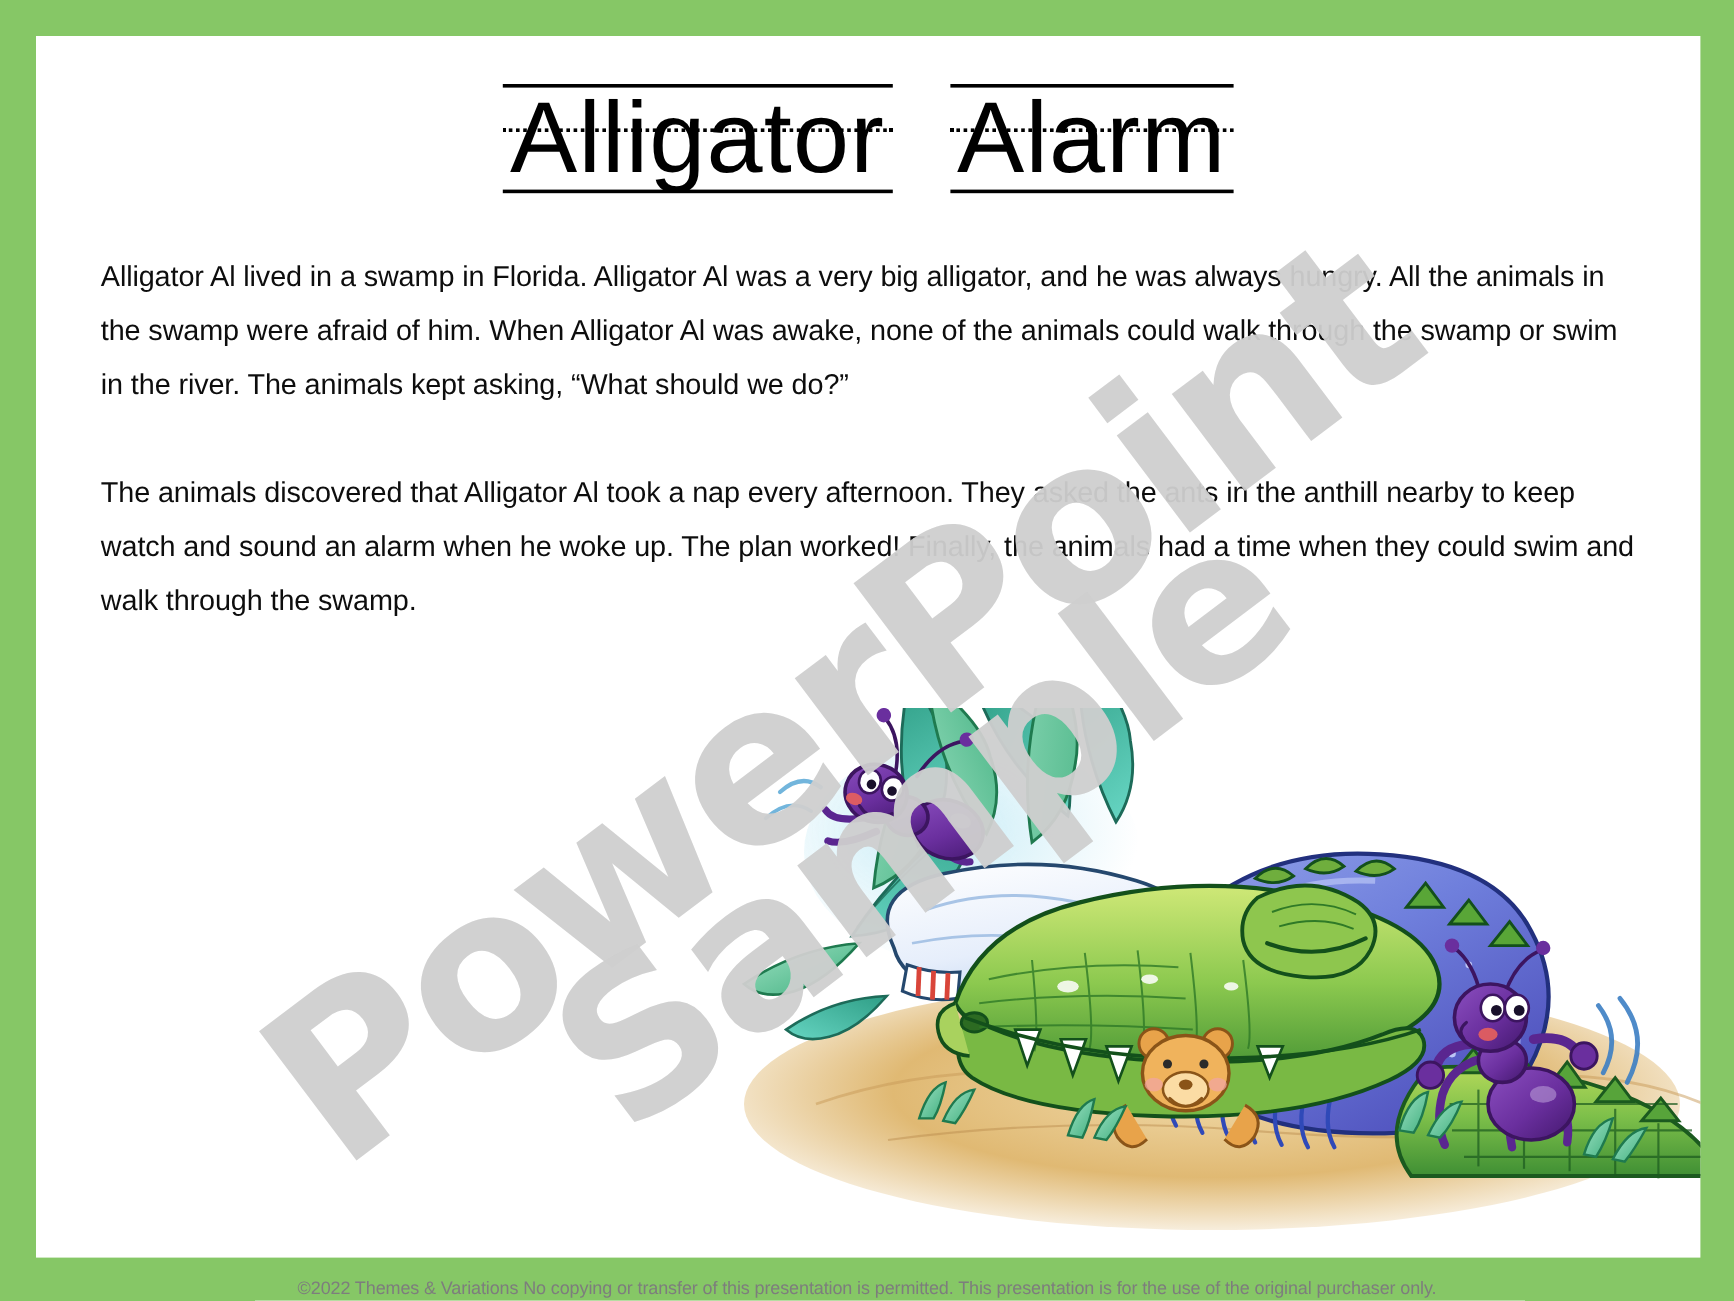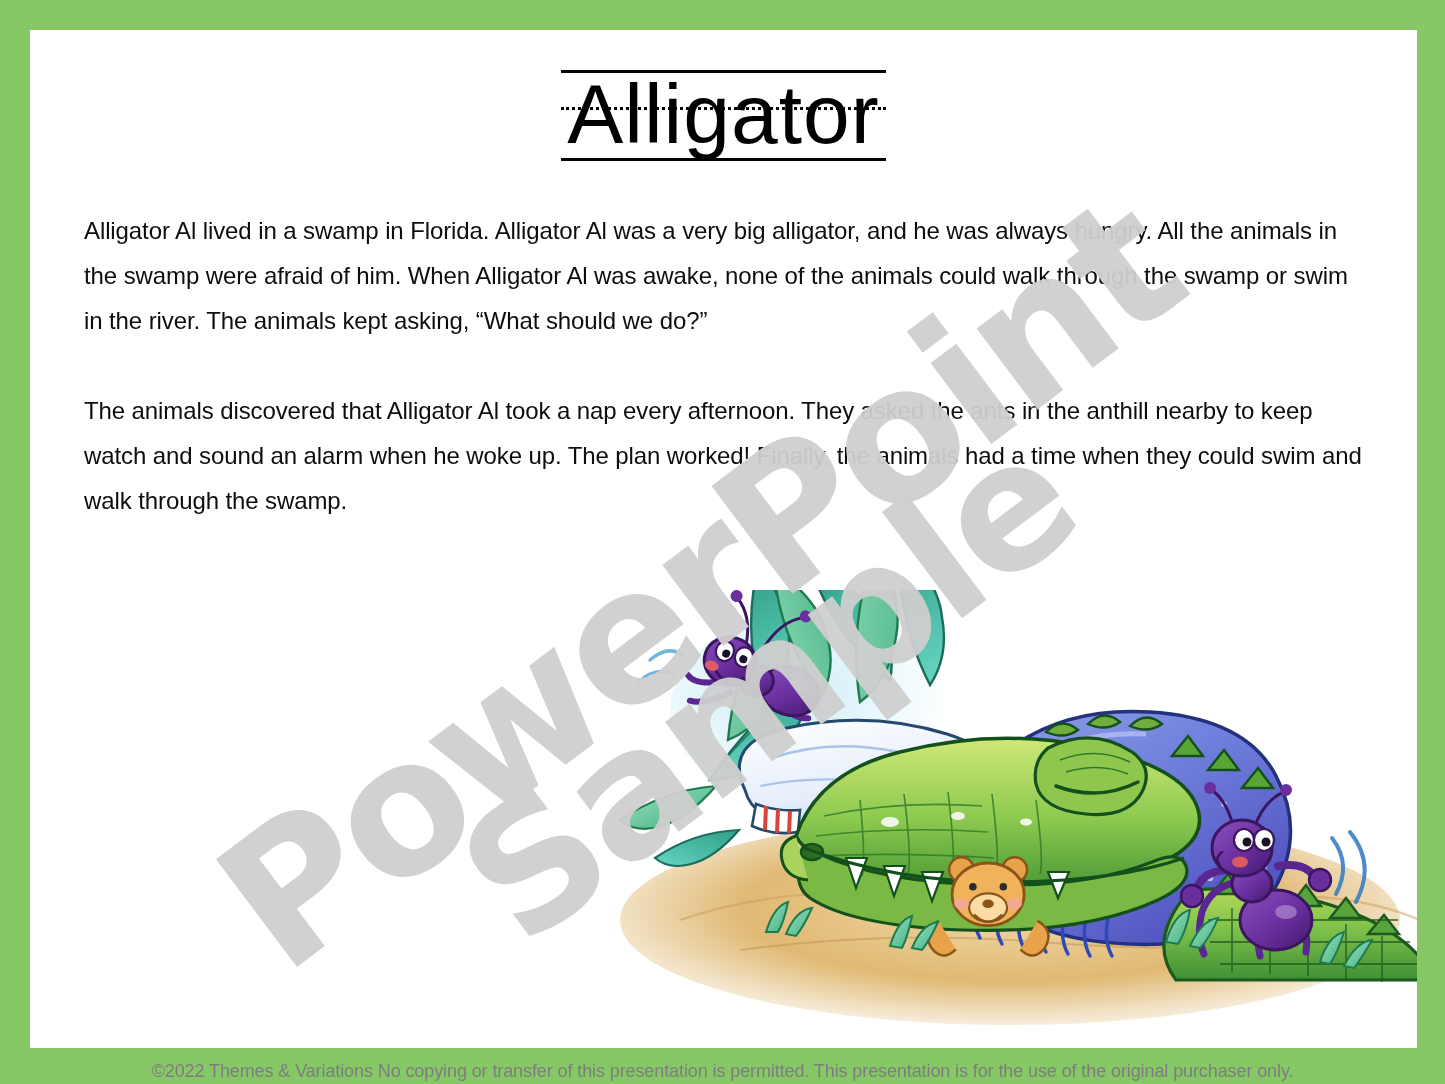--- a/index.html
+++ b/index.html
@@ -126,41 +126,47 @@
     transform: rotate(-37deg);
   }
 
   
   #footer {
     position: absolute;
     left: 0;
     bottom: 2px;
     width: 1445px;
     text-align: center;
-    font-size: 18px;
+    font-size: 15px;
     color: #7d7d7d;
     letter-spacing: -0.1px;
   }
 </style>
 </head>
 <body>
 
 <div id="slide">
 
   <div id="page">
 
     <div id="title-area">
 
       <div class="title-word">
         <span class="guide top"></span>
         <span class="guide mid"></span>
         <span class="guide base"></span>
         <span class="glyphs">Alligator</span>
       </div>
 
+      <div class="title-word">
+        <span class="guide top"></span>
+        <span class="guide mid"></span>
+        <span class="guide base"></span>
+        <span class="glyphs">Alarm</span>
+      </div>
 
     </div>
 
     <div id="body-copy">
       <p>Alligator Al lived in a swamp in Florida. Alligator Al was a very big alligator, and he was always hungry. All the animals in the swamp were afraid of him. When Alligator Al was awake, none of the animals could walk through the swamp or swim in the river. The animals kept asking, “What should we do?”</p>
       <div class="para-gap"></div>
       <p>The animals discovered that Alligator Al took a nap every afternoon. They asked the ants in the anthill nearby to keep watch and sound an alarm when he woke up. The plan worked! Finally, the animals had a time when they could swim and walk through the swamp.</p>
       <div class="para-gap"></div>
     </div>
 

